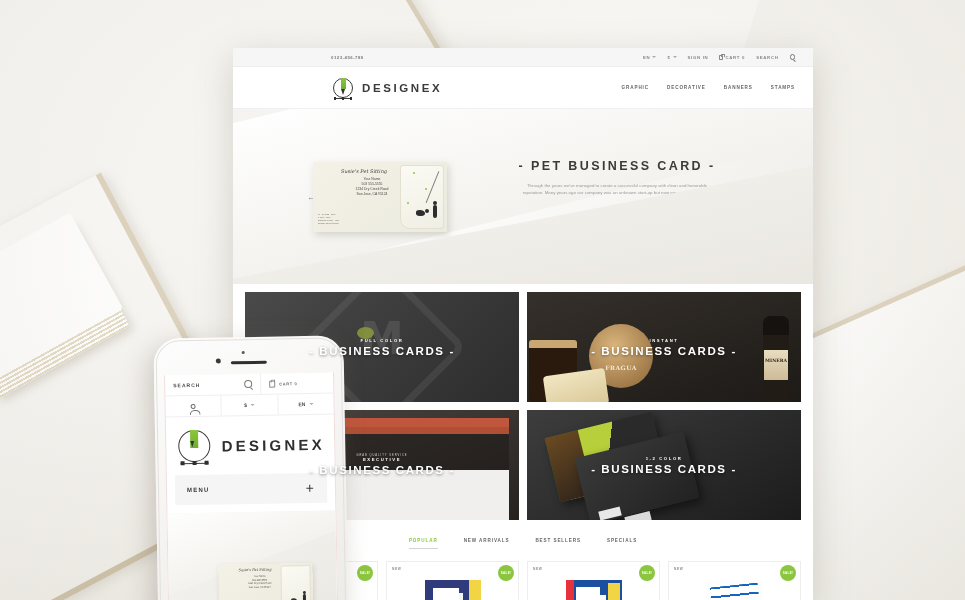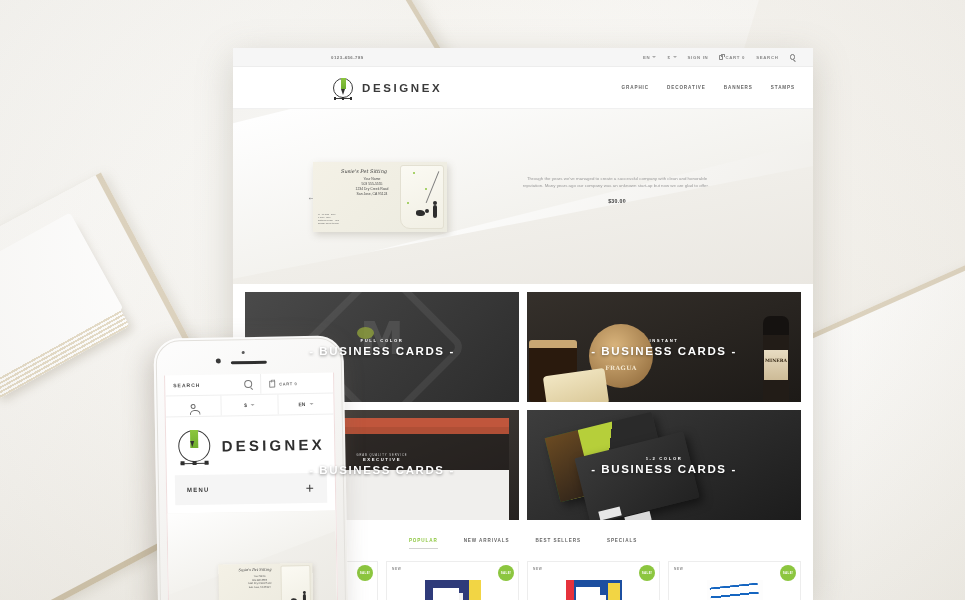--- a/index.html
+++ b/index.html
@@ -392,20 +392,21 @@
         <div class="cp-lines" style="white-space:pre-line">Your Name
 503 555-5555
 1234 Dry Creek Road
 San Jose, CA 95124</div>
         <div class="cp-hours" style="white-space:pre-line">M - Fri 8am - 5pm
 F 8am - 5pm
 Saturday 10am - 4pm
 Sunday Noon till 5pm</div>
       </div>
       <div class="hero-txt">
+        <h2>- PET BUSINESS CARD -</h2>
         <p>Through the years we've managed to create a successful company with clean and honorable reputation. Many years ago our company was an unknown start-up but now we are glad to offer...</p>
         <div class="hero-price">$30.00</div>
         <div class="hero-btn">READ MORE</div>
       </div>
     </div>
   </div>
 
   <div class="tiles">
     <div class="tile t1">
       <div class="dmd"></div>

